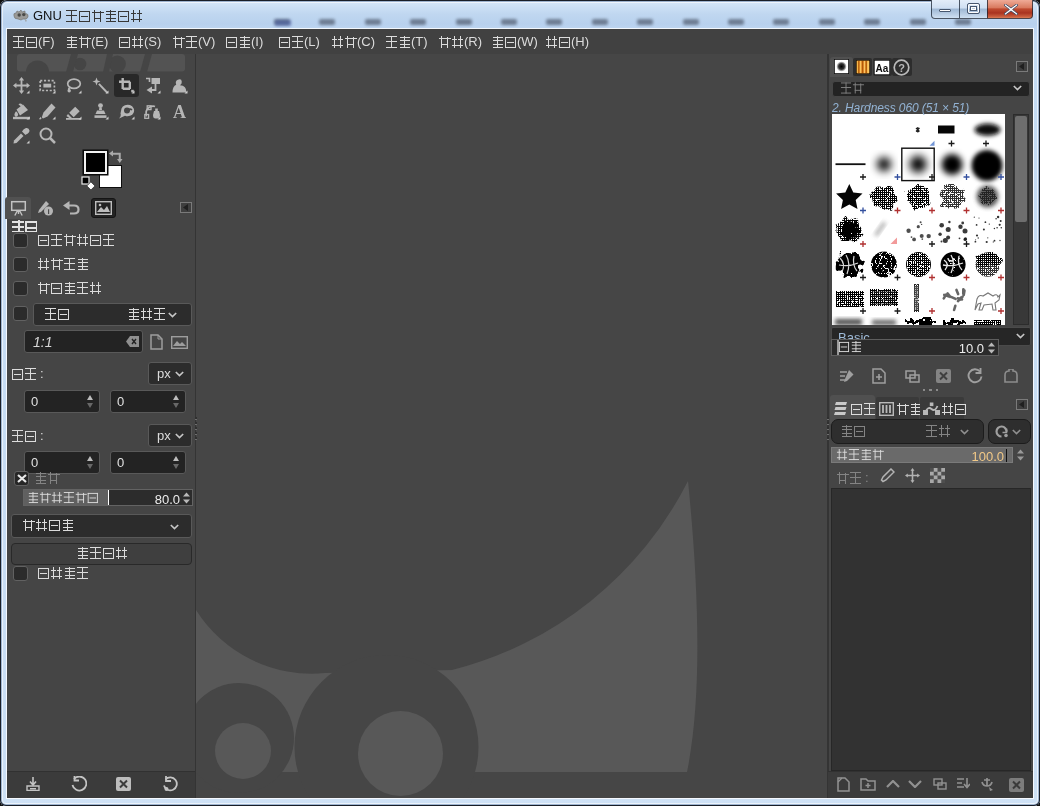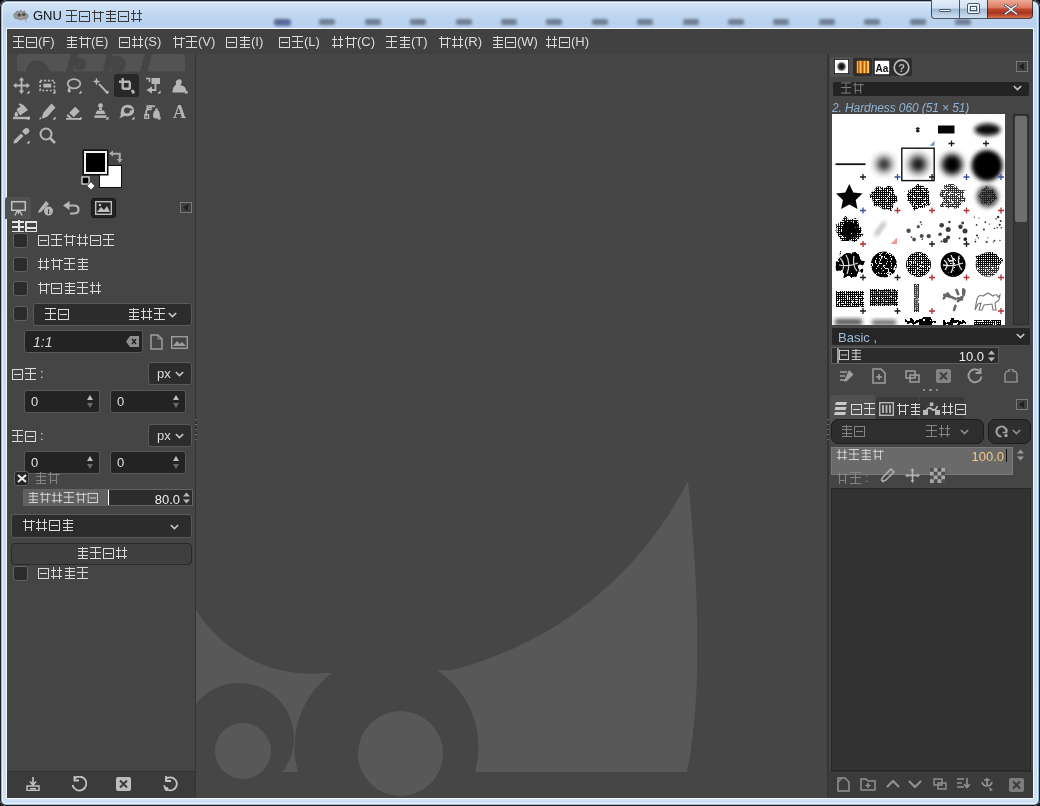--- a/index.html
+++ b/index.html
@@ -344,21 +344,21 @@
         <path d="M1 1 L5.5 5.5 10 1" stroke="#c6c6c6" stroke-width="2" fill="none"></path>
       </svg>
   <div style="position:absolute;left:832px;top:101px;font-size:12px;font-style:italic;color:#93b3d4;letter-spacing:-.1px">2. Hardness 060 (51 × 51)</div>
   <div style="position:absolute;left:1013px;top:114px;width:16px;height:211px;background:#383838;border:1px solid #2c2c2c"></div>
   <div style="position:absolute;left:1015px;top:116px;width:12px;height:106px;background:#6e6e6e;border-radius:2px"></div>
   <div class="ebox" style="left:831px;top:327px;width:200px;height:19px;background:#262626;border-color:#4a4a4a;border-radius:2px"></div>
   <div style="position:absolute;left:838px;top:330px;font-size:13px;color:#9fbbd8">Basic ,</div>
   <svg class="chev" style="left:1016px;top:333px" width="11" height="7" viewBox="0 0 11 7">
         <path d="M1 1 L5.5 5.5 10 1" stroke="#c6c6c6" stroke-width="2" fill="none"></path>
       </svg>
-  <div style="position:absolute;left:831px;top:347px;width:168px;height:17px;background:#2b2b2b;border:1px solid #5e5e5e">
+  <div style="position:absolute;left:831px;top:339px;width:168px;height:17px;background:#2b2b2b;border:1px solid #5e5e5e">
 <div style="position:absolute;left:5px;top:0;width:2px;height:15px;background:#9a9a9a"></div>
 <div class="lab" style="left:6px;top:1px;transform:scale(.92);transform-origin:0 0">
           <i class="k k2"></i>
           <i class="k k4"></i>
         </div>
 <div style="position:absolute;right:14px;top:1px;font-size:13px;color:#ececec">10.0</div>
 <svg style="position:absolute;right:2px;top:2px" width="9" height="12" viewBox="0 0 9 12">
           <path d="M1 4.5 L4.5 0.5 8 4.5Z M1 7.5 L4.5 11.5 8 7.5Z" fill="#b9b9b9"></path>
         </svg>
       </div>
@@ -432,21 +432,21 @@
       </svg>
   <div style="position:absolute;left:988px;top:419px;width:43px;height:25px;background:#2e2e2e;border:1px solid #1c1c1c;border-radius:7px"></div>
   <svg class="icn" style="left:995px;top:424px" width="14" height="14" viewBox="0 0 14 14">
         <path d="M11.5 7.8 A5 5 0 1 0 6.5 12.5" fill="none" stroke="#9f9f9f" stroke-width="2.2"></path>
         <path d="M11.5 4.5 V8.5 H7.5" fill="none" stroke="#9f9f9f" stroke-width="1.6"></path>
         <circle cx="11" cy="11.5" r="1.8" fill="#9f9f9f"></circle>
       </svg>
   <svg class="chev" style="left:1012px;top:429px" width="11" height="7" viewBox="0 0 11 7">
         <path d="M1 1 L5.5 5.5 10 1" stroke="#8f8f8f" stroke-width="2" fill="none"></path>
       </svg>
-  <div style="position:absolute;left:831px;top:447px;width:182px;height:28px;background:#6a6a6a;border:1px solid #7a7a7a">
+  <div style="position:absolute;left:831px;top:447px;width:182px;height:16px;background:#6a6a6a;border:1px solid #7a7a7a">
 <div class="lab" style="left:4px;top:1px;transform:scale(.92);transform-origin:0 0">
           <i class="k k5"></i>
           <i class="k k1"></i>
           <i class="k k4"></i>
           <i class="k k3"></i>
         </div>
 <div style="position:absolute;right:8px;top:1px;font-size:13px;color:#f2c987">100.0</div>
 <div style="position:absolute;right:5px;top:1px;width:1px;height:13px;background:#111"></div>
       </div>
   <svg style="position:absolute;left:1016px;top:449px" width="9" height="12" viewBox="0 0 9 12">

